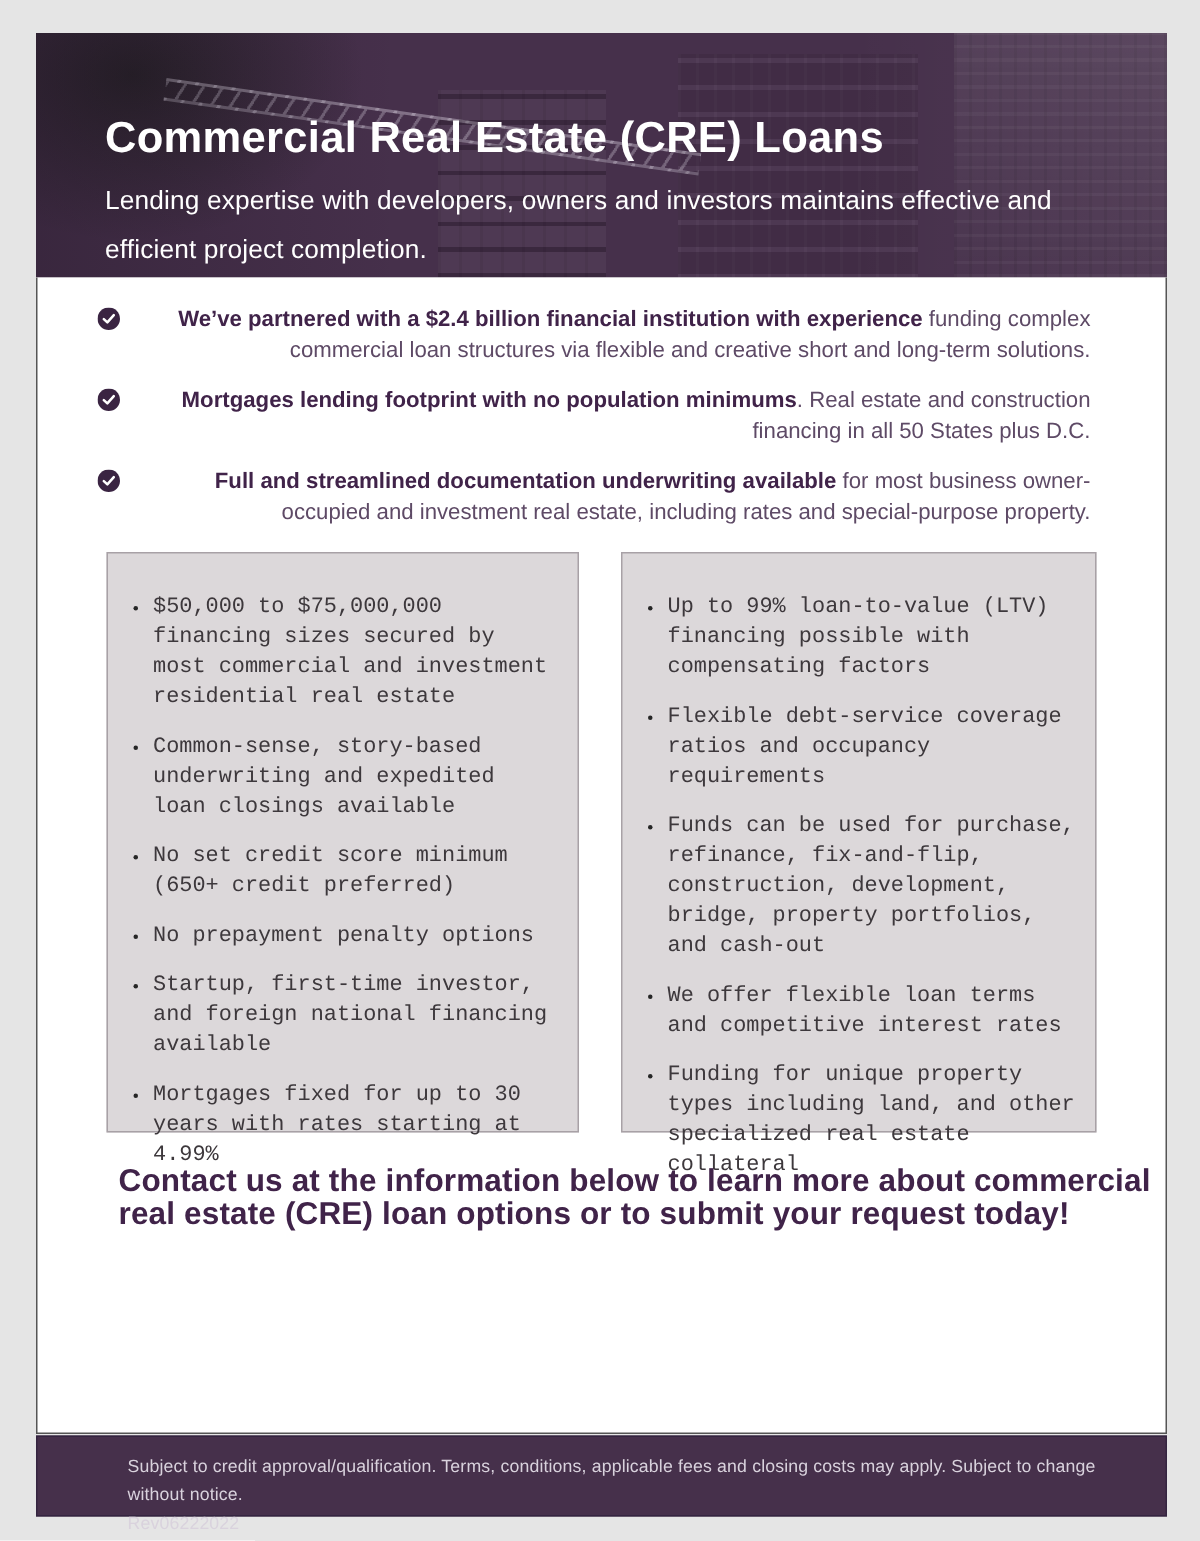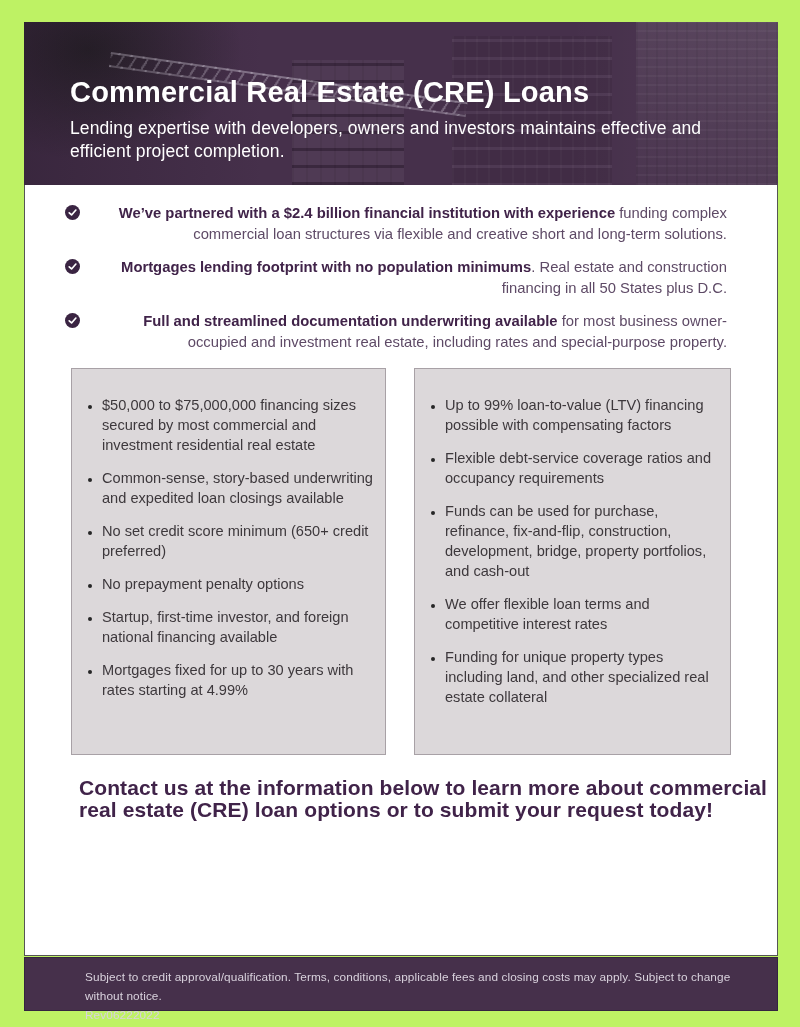--- a/index.html
+++ b/index.html
@@ -12,21 +12,21 @@
     --frame-border:#555555;
     --footer-text:#d9d2dd;
   }
   *{box-sizing:border-box;}
   html,body{margin:0;padding:0;}
   body{
     width:800px;height:1027px;background:#ffffff;
     font-family:"Liberation Sans","DejaVu Sans",sans-serif;
     -webkit-font-smoothing:antialiased;
   }
-  .page{position:relative;width:800px;height:1027px;background:#bef264;overflow:hidden;}
+  .page{position:relative;width:800px;height:1027px;background:#e5e5e5;overflow:hidden;}
 
   
   .hero{
     position:absolute;left:24px;top:22px;width:754px;height:163px;
     background:var(--brand-purple);
     overflow:hidden;
   }
   .hx{position:absolute;pointer-events:none;}
   .hx-trees{
     left:-20px;top:-20px;width:240px;height:160px;
@@ -61,21 +61,21 @@
   .hx-vignette{
     left:0;top:0;right:0;bottom:0;
     background:linear-gradient(90deg, rgba(28,18,32,.30), rgba(28,18,32,0) 32%, rgba(28,18,32,0) 72%, rgba(255,255,255,.05));
   }
   .hero h1{
     position:absolute;left:46px;top:54px;margin:0;
     color:#ffffff;font-size:29px;font-weight:bold;letter-spacing:.2px;
   }
   .hero .sub{
     position:absolute;left:46px;top:95px;margin:0;
-    color:#ffffff;font-size:17.5px;line-height:23px;font-weight:400;
+    color:#ffffff;font-size:17.5px;line-height:33px;font-weight:400;
     max-width:648px;letter-spacing:.1px;
   }
 
   
   .frame{
     position:absolute;left:24px;top:185px;width:754px;height:771px;
     border-left:1px solid var(--frame-border);
     border-right:1px solid var(--frame-border);
     border-bottom:1px solid var(--frame-border);
     background:#fff;
@@ -86,21 +86,21 @@
     font-size:14.8px;line-height:20.5px;max-width:662px;
     color:var(--body-text);
     text-align:right;
   }
   .highlights b{color:var(--bold-text);}
   .check{position:absolute;left:0;top:2px;width:15px;height:15px;display:block;}
 
   .boxes{position:absolute;left:0;top:183px;width:100%;}
   .gbox{
     position:absolute;top:0;height:387px;
-    background:var(--box-bg);border:1px solid var(--box-border);
+    background:var(--box-bg);border:1px solid var(--box-border);font-family:Liberation Mono, monospace;
   }
   .gbox-left{left:46px;width:315px;}
   .gbox-right{left:389px;width:317px;}
   .gbox ul{margin:26px 12px 0 0;padding-left:30px;}
   .gbox li{
     margin-bottom:13px;font-size:14.6px;line-height:20px;
     color:var(--box-text);
   }
   .gbox li::marker{color:#262626;font-size:.85em;}
 

